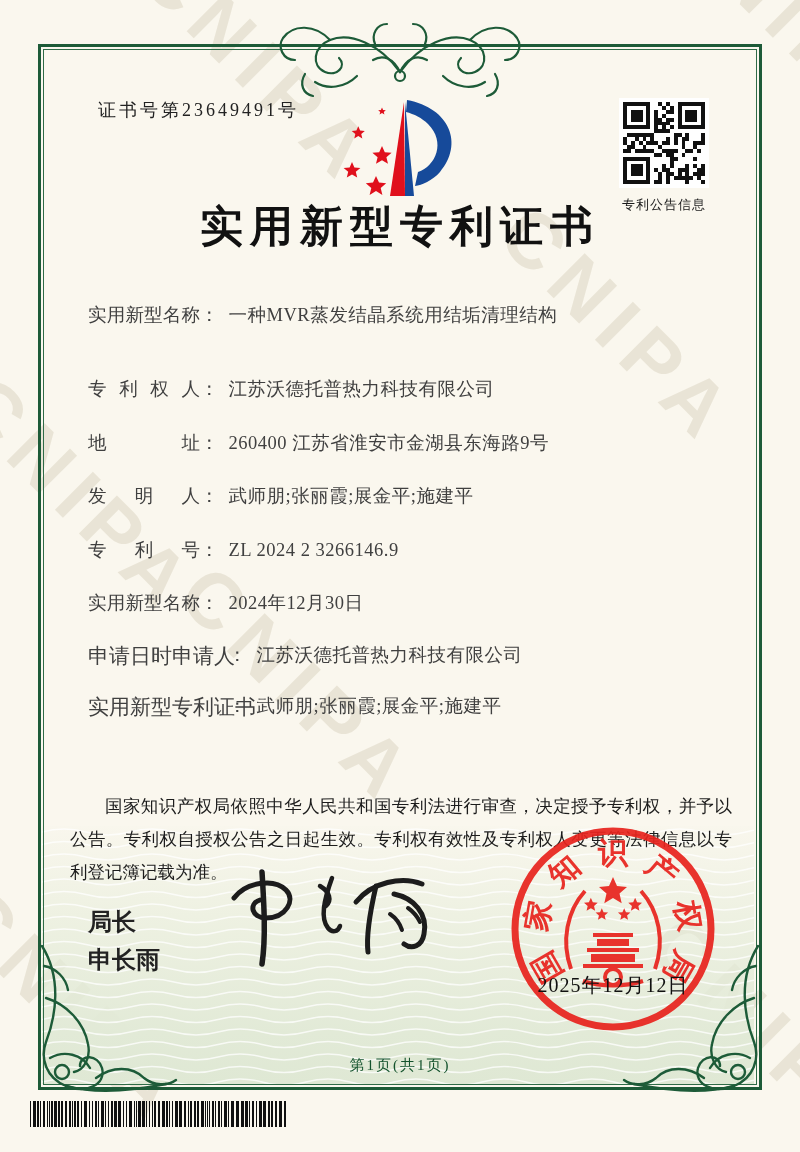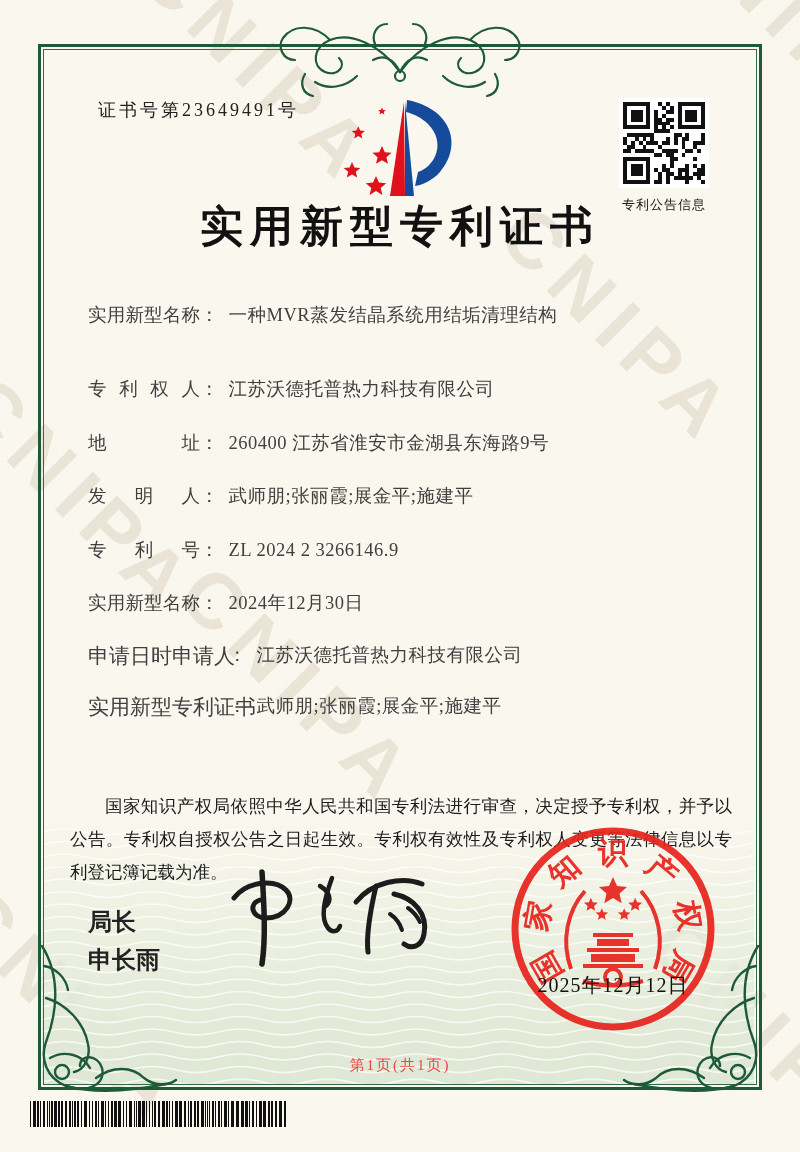--- a/index.html
+++ b/index.html
@@ -70,21 +70,21 @@
   }
   .signature{position:absolute;left:198px;top:856px;z-index:4;}
   .seal{position:absolute;left:506px;top:822px;z-index:4;}
   .seal-date{
     position:absolute;left:520px;top:972px;width:186px;text-align:center;
     font-size:20px;color:#101010;z-index:5;letter-spacing:1px;
   }
   
   .page-no{
     position:absolute;left:0;top:1056px;width:800px;text-align:center;
-    font-size:15px;color:#ef4444;letter-spacing:2px;z-index:4;
+    font-size:15px;color:#14532d;letter-spacing:2px;z-index:4;
   }
   .barcode{position:absolute;left:30px;top:1101px;z-index:4;}
 </style>
 </head>
 <body>
 
 <span class="wm" style="left:110px;top:20px">CNIPA</span>
 <span class="wm" style="left:640px;top:-30px">CNIPA</span>
 <span class="wm" style="left:470px;top:280px">CNIPA</span>
 <span class="wm" style="left:-70px;top:450px">CNIPA</span>

